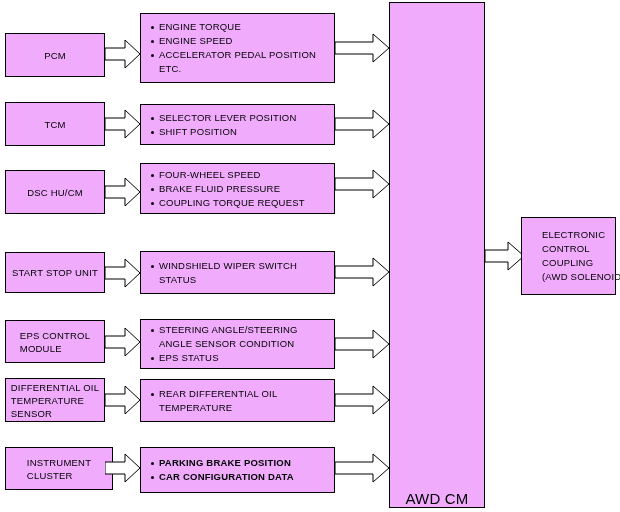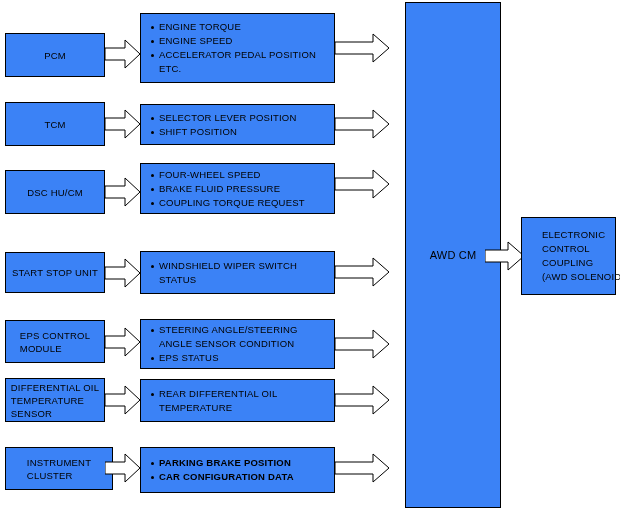--- a/index.html
+++ b/index.html
@@ -12,21 +12,21 @@
     width: 620px;
     height: 512px;
     background: #ffffff;
     font-family: "Liberation Sans", sans-serif;
     overflow: hidden;
   }
   .box {
     position: absolute;
     box-sizing: border-box;
     border: 1px solid #000000;
-    background: #3b82f6;
+    background: #f0abfc;
     color: #000000;
   }
   .src-box {
     display: flex;
     align-items: center;
     justify-content: center;
     font-size: 9.5px;
     line-height: 13px;
     letter-spacing: 0.2px;
   }
@@ -58,25 +58,24 @@
     height: 3px;
     border-radius: 50%;
     background: #000000;
   }
   .cont-line {
     padding-left: 9px;
     white-space: nowrap;
   }
   .awd-box {
     display: flex;
-    align-items: center;
-    justify-content: center;
-    font-size: 11px;
-    letter-spacing: 0.2px;
-    margin-left: 16px;
+    align-items: flex-end;
+    justify-content: center;
+    font-size: 15px;
+    letter-spacing: 0.2px;
   }
   .out-box {
     display: flex;
     flex-direction: column;
     justify-content: center;
     font-size: 9.5px;
     line-height: 14px;
     letter-spacing: 0.2px;
     padding-left: 20px;
   }

